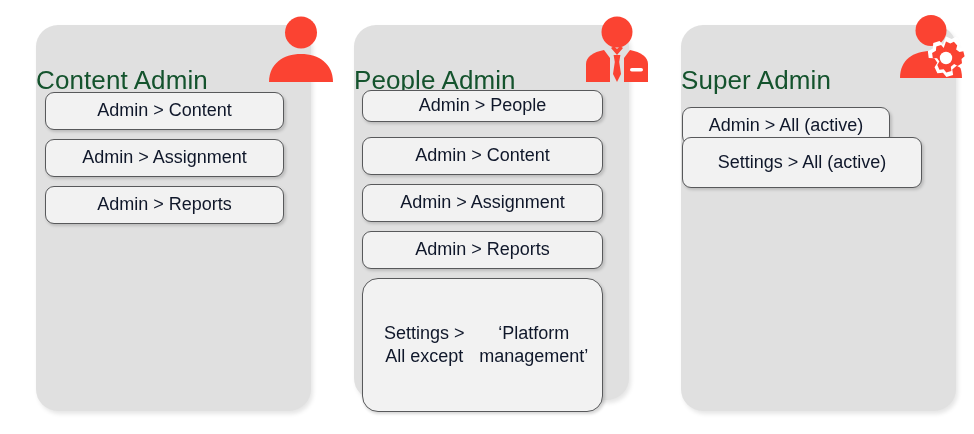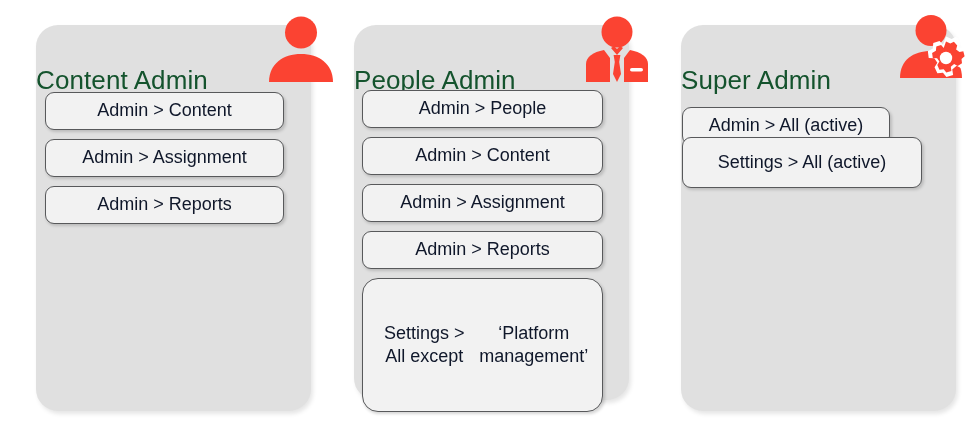--- a/index.html
+++ b/index.html
@@ -96,21 +96,21 @@
     <svg viewBox="0 0 74 74" xmlns="http://www.w3.org/2000/svg" aria-hidden="true">
       <circle cx="37" cy="20.5" r="16" fill="#FB4332"></circle>
       <path d="M5 70 C5 52 19 42 37 42 C55 42 69 52 69 70 Z" fill="#FB4332"></path>
     </svg>
   </div>
 
   <div class="card" style="left:354px; top:25px; width:275px; height:375px;">
     <div class="card-title" style="top:42px;">People Admin</div>
   </div>
 
-  <div class="pill" style="left:362px; top:90px; width:241px; height:38px;">
+  <div class="pill" style="left:362px; top:90px; width:241px; height:32px;">
     <span class="pill-text">Admin &gt; People</span>
   </div>
   <div class="pill" style="left:362px; top:137px; width:241px; height:38px;">
     <span class="pill-text">Admin &gt; Content</span>
   </div>
   <div class="pill" style="left:362px; top:184px; width:241px; height:38px;">
     <span class="pill-text">Admin &gt; Assignment</span>
   </div>
   <div class="pill" style="left:362px; top:231px; width:241px; height:38px;">
     <span class="pill-text">Admin &gt; Reports</span>

